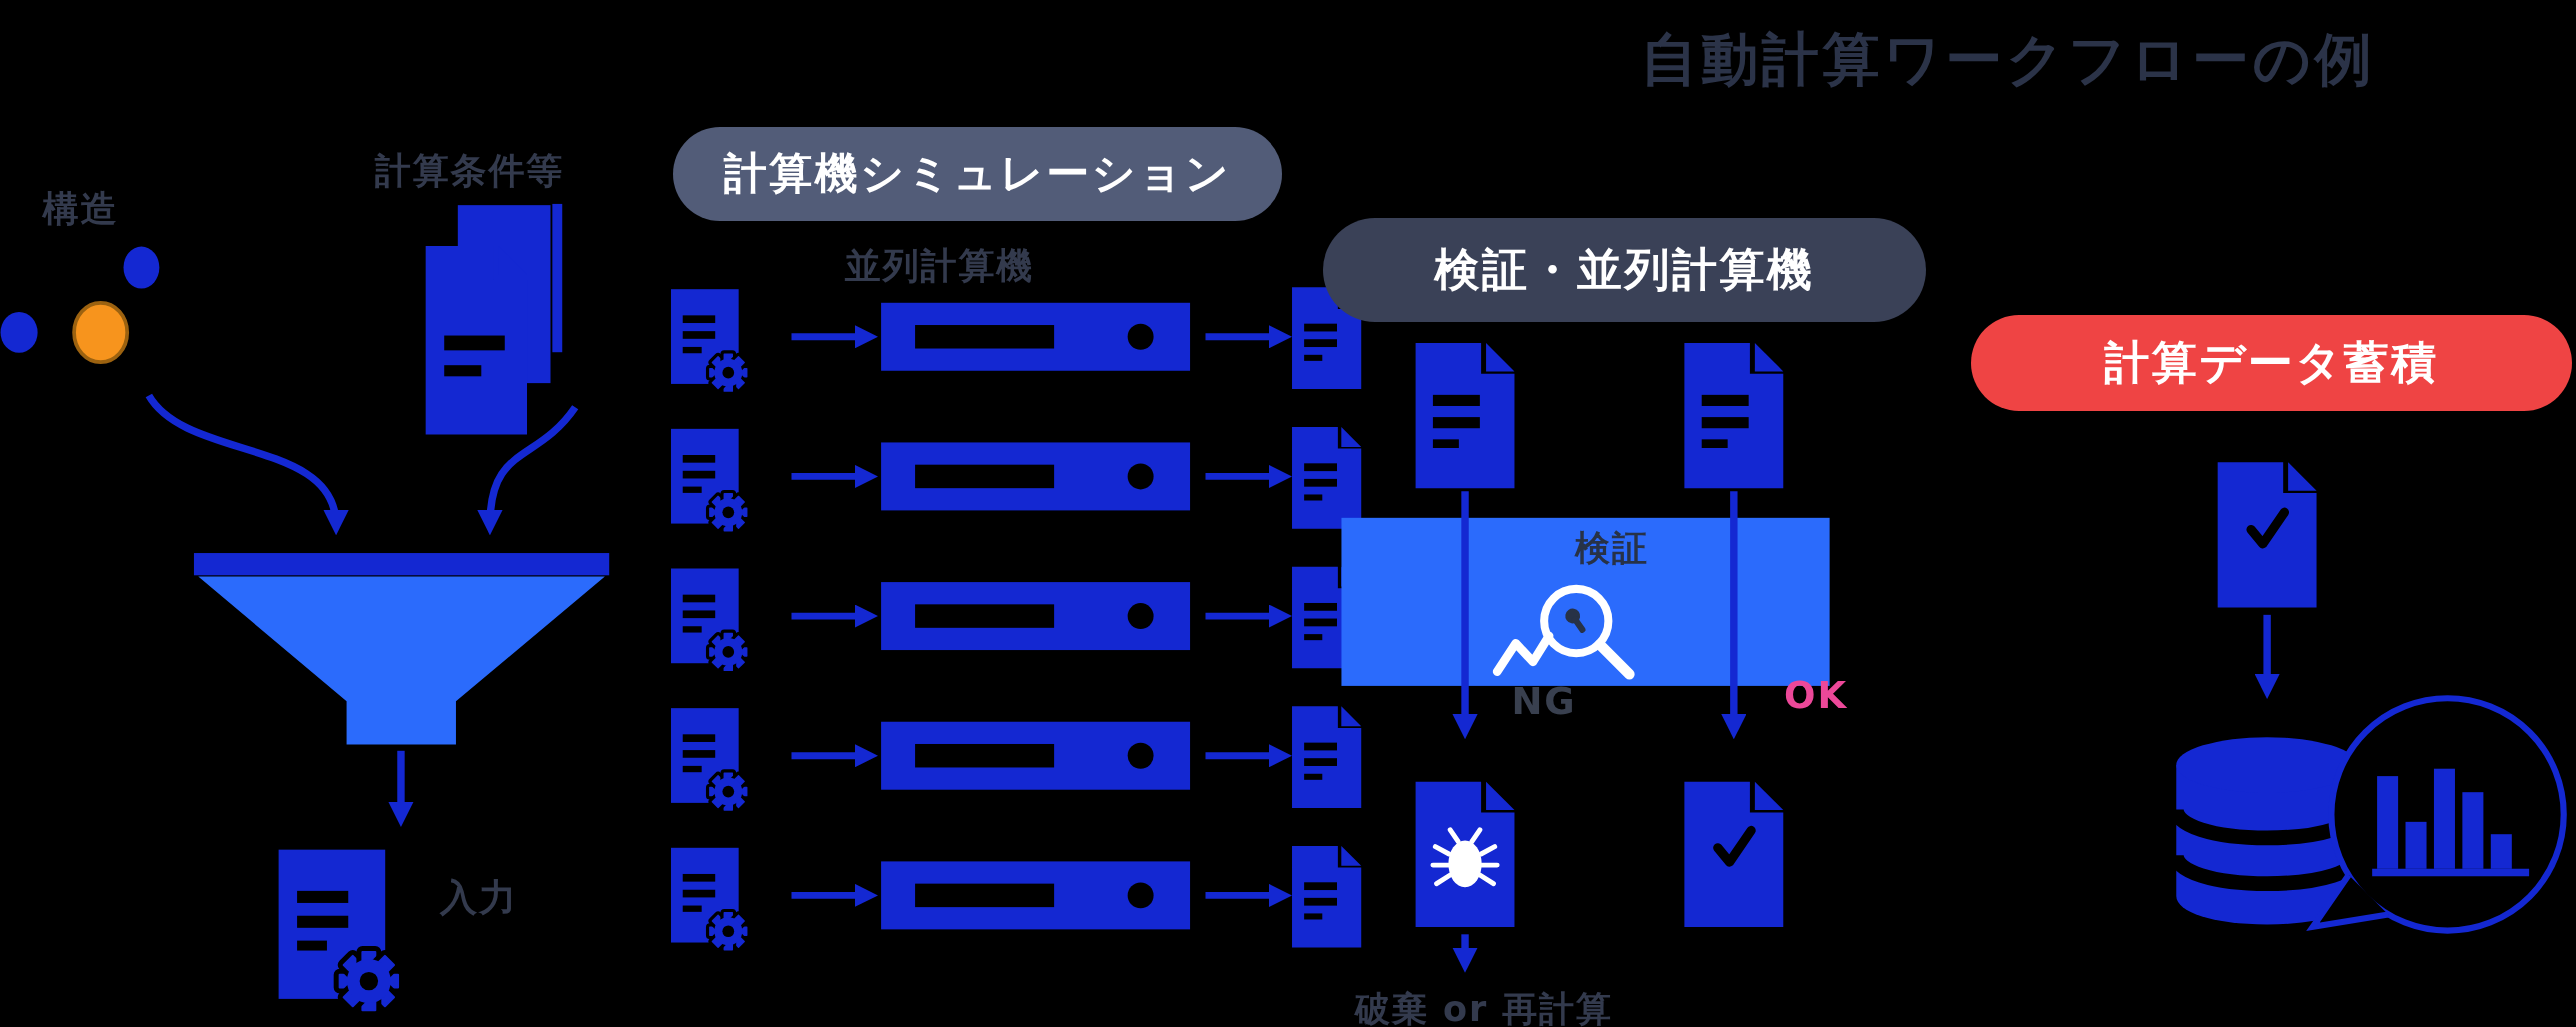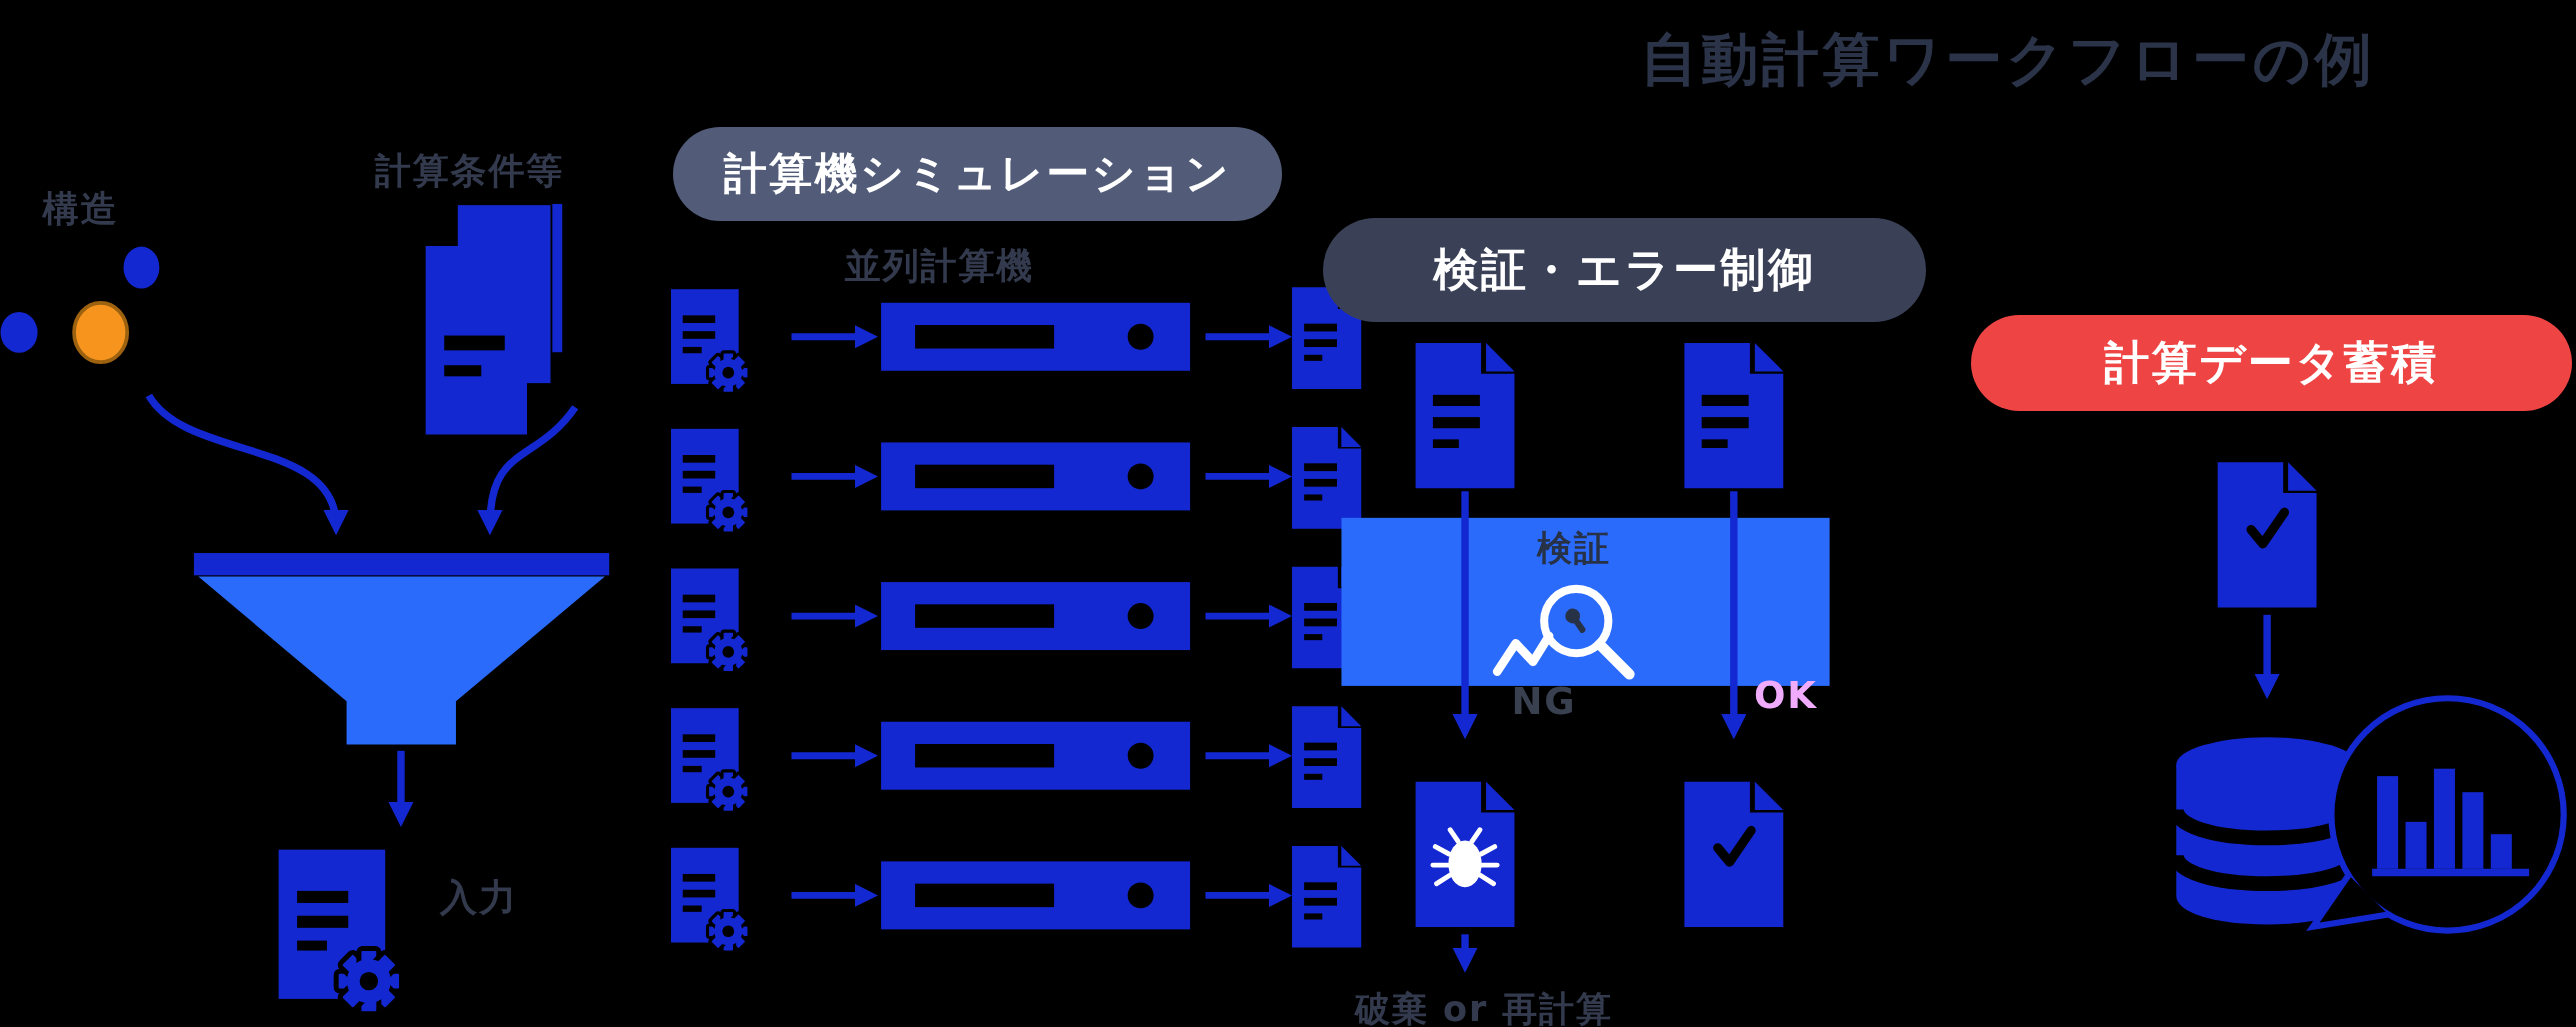--- a/index.html
+++ b/index.html
@@ -22,23 +22,23 @@
   #badge-4{left:1971px;top:315px;width:601px;height:96px;background:#ef4444;font-size:45px;}
   .lbl{
     position:absolute;color:#333a4d;font-weight:bold;text-align:center;
     letter-spacing:1.9px;
   }
   #title{left:1600px;top:21.6px;width:816px;font-size:57px;color:#2b3348;letter-spacing:3.7px;}
   #lbl-structure{left:12.4px;top:185px;width:136px;font-size:36px;}
   #lbl-conditions{left:346px;top:147px;width:247px;font-size:36px;}
   #lbl-input{left:411px;top:873px;width:136px;font-size:37px;text-align:center;}
   #lbl-parallel{left:760px;top:242px;width:359px;font-size:36px;}
-  #lbl-kensho{left:1364px;top:525px;width:420px;font-size:35px;color:#273247;}
+  #lbl-kensho{left:1402px;top:525px;width:420px;font-size:35px;color:#273247;}
   #lbl-ng{left:1482px;top:680px;width:124px;font-size:37px;text-align:center;color:#39404f;}
-  #lbl-ok{left:1754px;top:674px;width:124px;font-size:37px;text-align:left;color:#f0abfc;}
+  #lbl-ok{left:1754px;top:674px;width:124px;font-size:37px;text-align:center;color:#ec4899;}
   #lbl-discard{left:1317px;top:986px;width:334px;font-size:35px;}
   #lbl-dataset{left:2070px;top:966px;width:396px;font-size:36px;}
 </style>
 </head>
 <body>
 
 <div id="canvas">
 
   <svg id="art" viewBox="0 0 4167 1662">
     <defs>
@@ -183,21 +183,21 @@
         <rect x="3938" y="1244" width="34" height="162"></rect>
         <rect x="3984" y="1282" width="34" height="124"></rect>
         <rect x="4030" y="1350" width="34" height="56"></rect>
       </g>
     </g>
   </svg>
 
   <div id="title" class="lbl">自動計算ワークフローの例</div>
 
   <div id="badge-2" class="badge">計算機シミュレーション</div>
-  <div id="badge-3" class="badge">検証・エラー制御</div>
+  <div id="badge-3" class="badge">検証・並列計算機</div>
   <div id="badge-4" class="badge">計算データ蓄積</div>
 
   <div id="lbl-structure" class="lbl">構造</div>
   <div id="lbl-conditions" class="lbl">計算条件等</div>
   <div id="lbl-input" class="lbl">入力</div>
   <div id="lbl-parallel" class="lbl">並列計算機</div>
   <div id="lbl-kensho" class="lbl">検証</div>
   <div id="lbl-ng" class="lbl">NG</div>
   <div id="lbl-ok" class="lbl">OK</div>
   <div id="lbl-discard" class="lbl">破棄 or 再計算</div>

